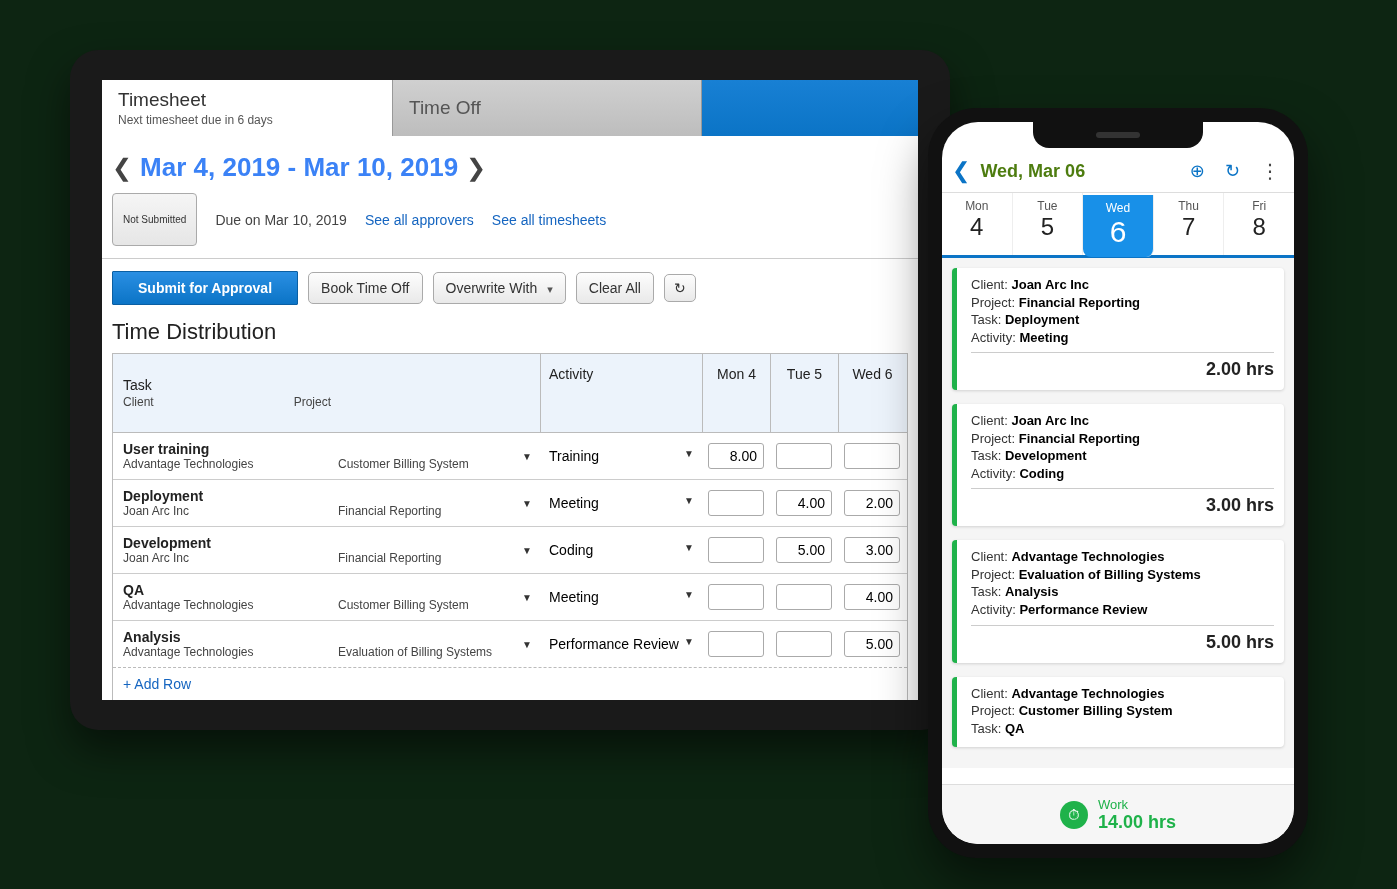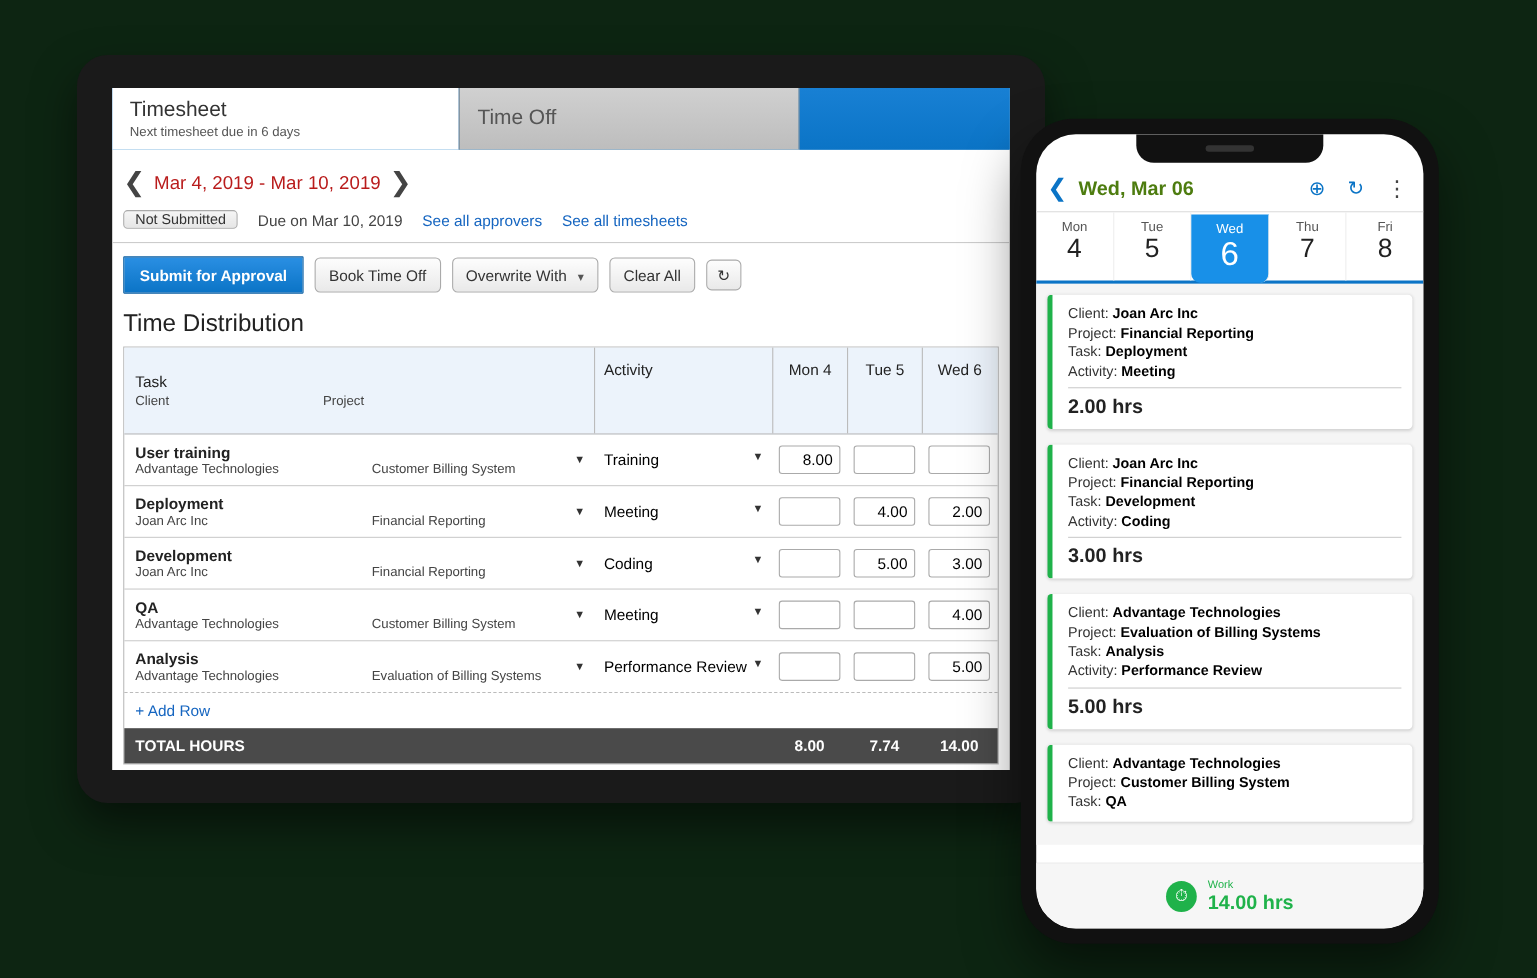--- a/index.html
+++ b/index.html
@@ -21,40 +21,40 @@
     width: 100%;
     height: 100%;
     background: #fff;
     overflow: hidden;
     position: relative;
   }
 
   
   .top-tabs { display: flex; height: 56px; background: #0b74c6; }
   .tab { padding: 6px 16px; display: flex; flex-direction: column; justify-content: center; font-size: 19px; color: #333; }
-  .tab.active { background: #fff; width: 315px; }
+  .tab.active { background: #fff; width: 290px; }
   .tab.inactive { background: linear-gradient(#d0d0d0, #bdbdbd); width: 310px; color: #555; border-left: 1px solid #999; border-right: 1px solid #999;}
   .tab-sub { font-size: 12px; color: #555; margin-top: 2px; }
   .tab-rest { flex: 1; background: linear-gradient(#1880d4, #0b74c6); }
 
   .content { padding: 10px 10px 0 10px; }
 
   .period-row { display: flex; align-items: center; gap: 8px; margin: 6px 0 10px 0; }
   .period-row .chev { font-size: 24px; color: #444; cursor: pointer; user-select: none; }
-  .period-title { font-size: 17px; font-weight: 400; color: #b91c1c; }
+  .period-title { font-size: 26px; font-weight: 700; color: #3b82f6; }
 
   .status-row { display: flex; align-items: center; gap: 18px; font-size: 14px; margin-bottom: 12px; }
-  .badge-notsub { background: linear-gradient(#f5f5f5,#e6e6e6); border: 1px solid #aaa; border-radius: 4px; padding: 0 10px; font-size: 13px; color: #333; }
+  .badge-notsub { background: linear-gradient(#f5f5f5,#e6e6e6); border: 1px solid #aaa; border-radius: 4px; padding: 20px 10px; font-size: 10px; color: #333; }
   .muted { color: #444; }
   .link { color: #1565c0; cursor: pointer; }
 
   hr.sep { border: none; border-top: 1px solid #ccc; margin: 0 -10px 12px -10px; }
 
   .toolbar { display: flex; gap: 10px; align-items: center; margin-bottom: 14px; }
-  .btn-primary { background: linear-gradient(#2a8fe3,#0b74c6); color: #fff; border: 1px solid #0a5fa3; border-radius: 1px; padding: 8px 14px; font-weight: bold; font-size: 14px; cursor: pointer; }
+  .btn-primary { background: linear-gradient(#2a8fe3,#0b74c6); color: #fff; border: 1px solid #0a5fa3; border-radius: 1px; padding: 8px 25px; font-weight: bold; font-size: 14px; cursor: pointer; }
   .btn { background: linear-gradient(#fdfdfd,#e9e9e9); border: 1px solid #aaa; border-radius: 5px; padding: 7px 12px; font-size: 14px; color: #333; cursor: pointer; display: inline-flex; align-items: center; gap: 6px; }
   .btn-icon { padding: 5px 9px; }
   .btn .caret::after { content: "▾"; font-size: 11px; margin-left: 4px; color: #555; }
 
   .section-h { font-size: 22px; color: #222; margin-bottom: 8px; }
 
   .grid { border: 1px solid #bbb; }
   .grid-head { background: #ecf3fb; display: flex; border-bottom: 1px solid #bbb; font-size: 14px; color: #222; }
   .col-task { width: 427px; padding: 23px 10px; }
   .col-task .thead-top { font-weight: 400; }
@@ -110,24 +110,24 @@
   .wday .dn { font-size: 24px; color: #222; margin-top: 0px; }
   .wday.sel { background: #1890e8; color: #fff; border-bottom-left-radius: 8px; border-bottom-right-radius: 8px; position: relative; top: 2px; padding-bottom: 8px;}
   .wday.sel .dw, .wday.sel .dn { color: #fff; }
   .wday.sel .dn { font-size: 30px; }
 
   .ph-body { padding: 10px 10px 0 10px; height: 510px; overflow: hidden; background: #f5f5f5;}
   .card { background: #fff; border-left: 5px solid #1fb24a; border-radius: 4px; box-shadow: 0 1px 3px rgba(0,0,0,0.15); padding: 8px 10px 10px 14px; margin-bottom: 14px; }
   .card .kv { font-size: 13px; color: #333; line-height: 1.35; }
   .card .kv b { color: #000; }
   .card hr { border: none; border-top: 1px solid #ccc; margin: 6px 0; }
-  .card .hrsline { text-align: left; font-size: 18px; font-weight: bold; color: #222; }
+  .card .hrsline { text-align: right; font-size: 18px; font-weight: bold; color: #222; }
 
   .ph-footer { position: absolute; bottom: 0; left: 0; right: 0; height: 60px; background: #f6f6f6; border-top: 1px solid #ddd; display: flex; align-items: center; justify-content: center; gap: 10px; border-bottom-left-radius: 36px; border-bottom-right-radius: 36px;}
-  .ph-footer .wk { color: #1fb24a; font-size: 10px; }
+  .ph-footer .wk { color: #1fb24a; font-size: 13px; }
   .ph-footer .whrs { color: #1fb24a; font-size: 18px; font-weight: bold; }
   .clock-ic { width: 28px; height: 28px; border-radius: 50%; background: #1fb24a; display: inline-flex; align-items: center; justify-content: center; color: #fff; font-size: 15px; }
 </style>
 </head>
 <body>
 
 <div class="tablet-frame">
   <div class="tablet-screen">
 
     <div class="top-tabs">

